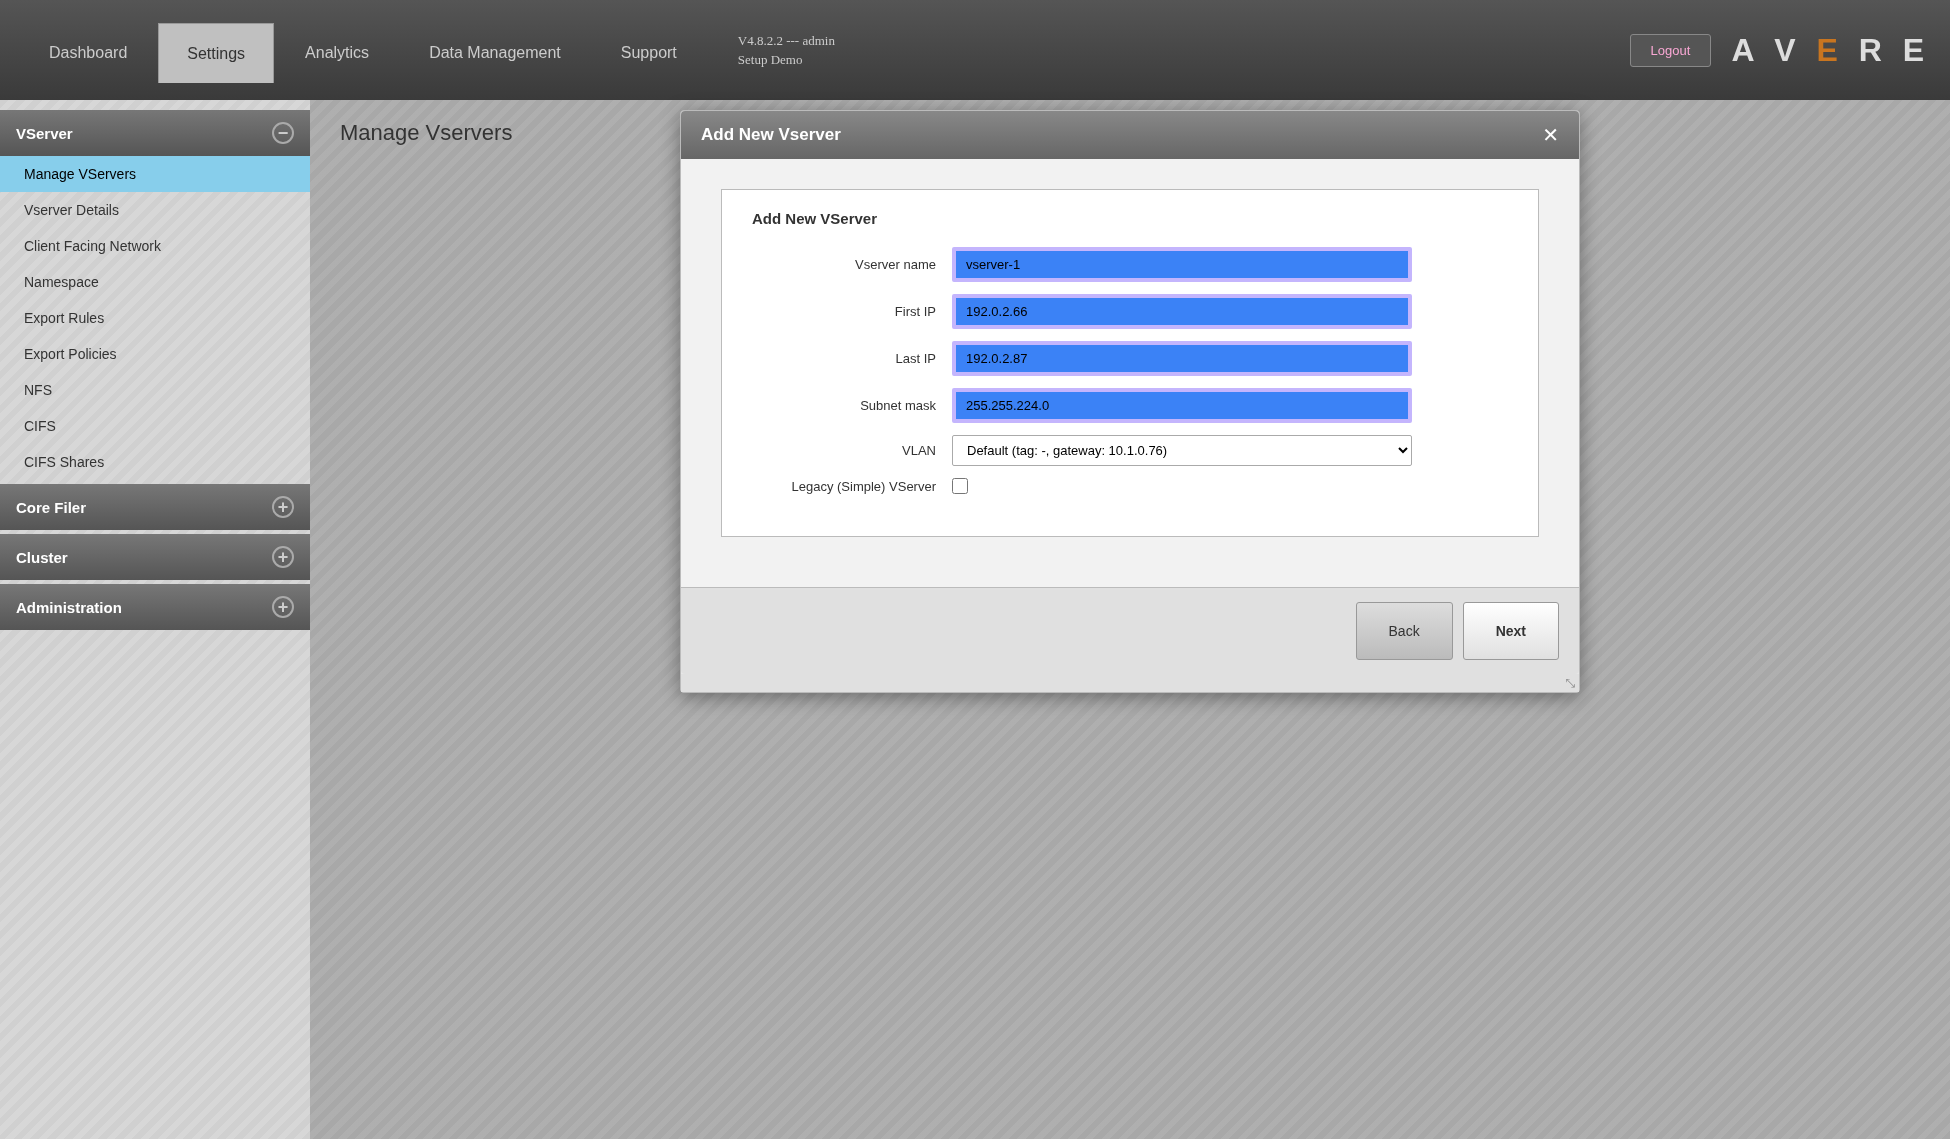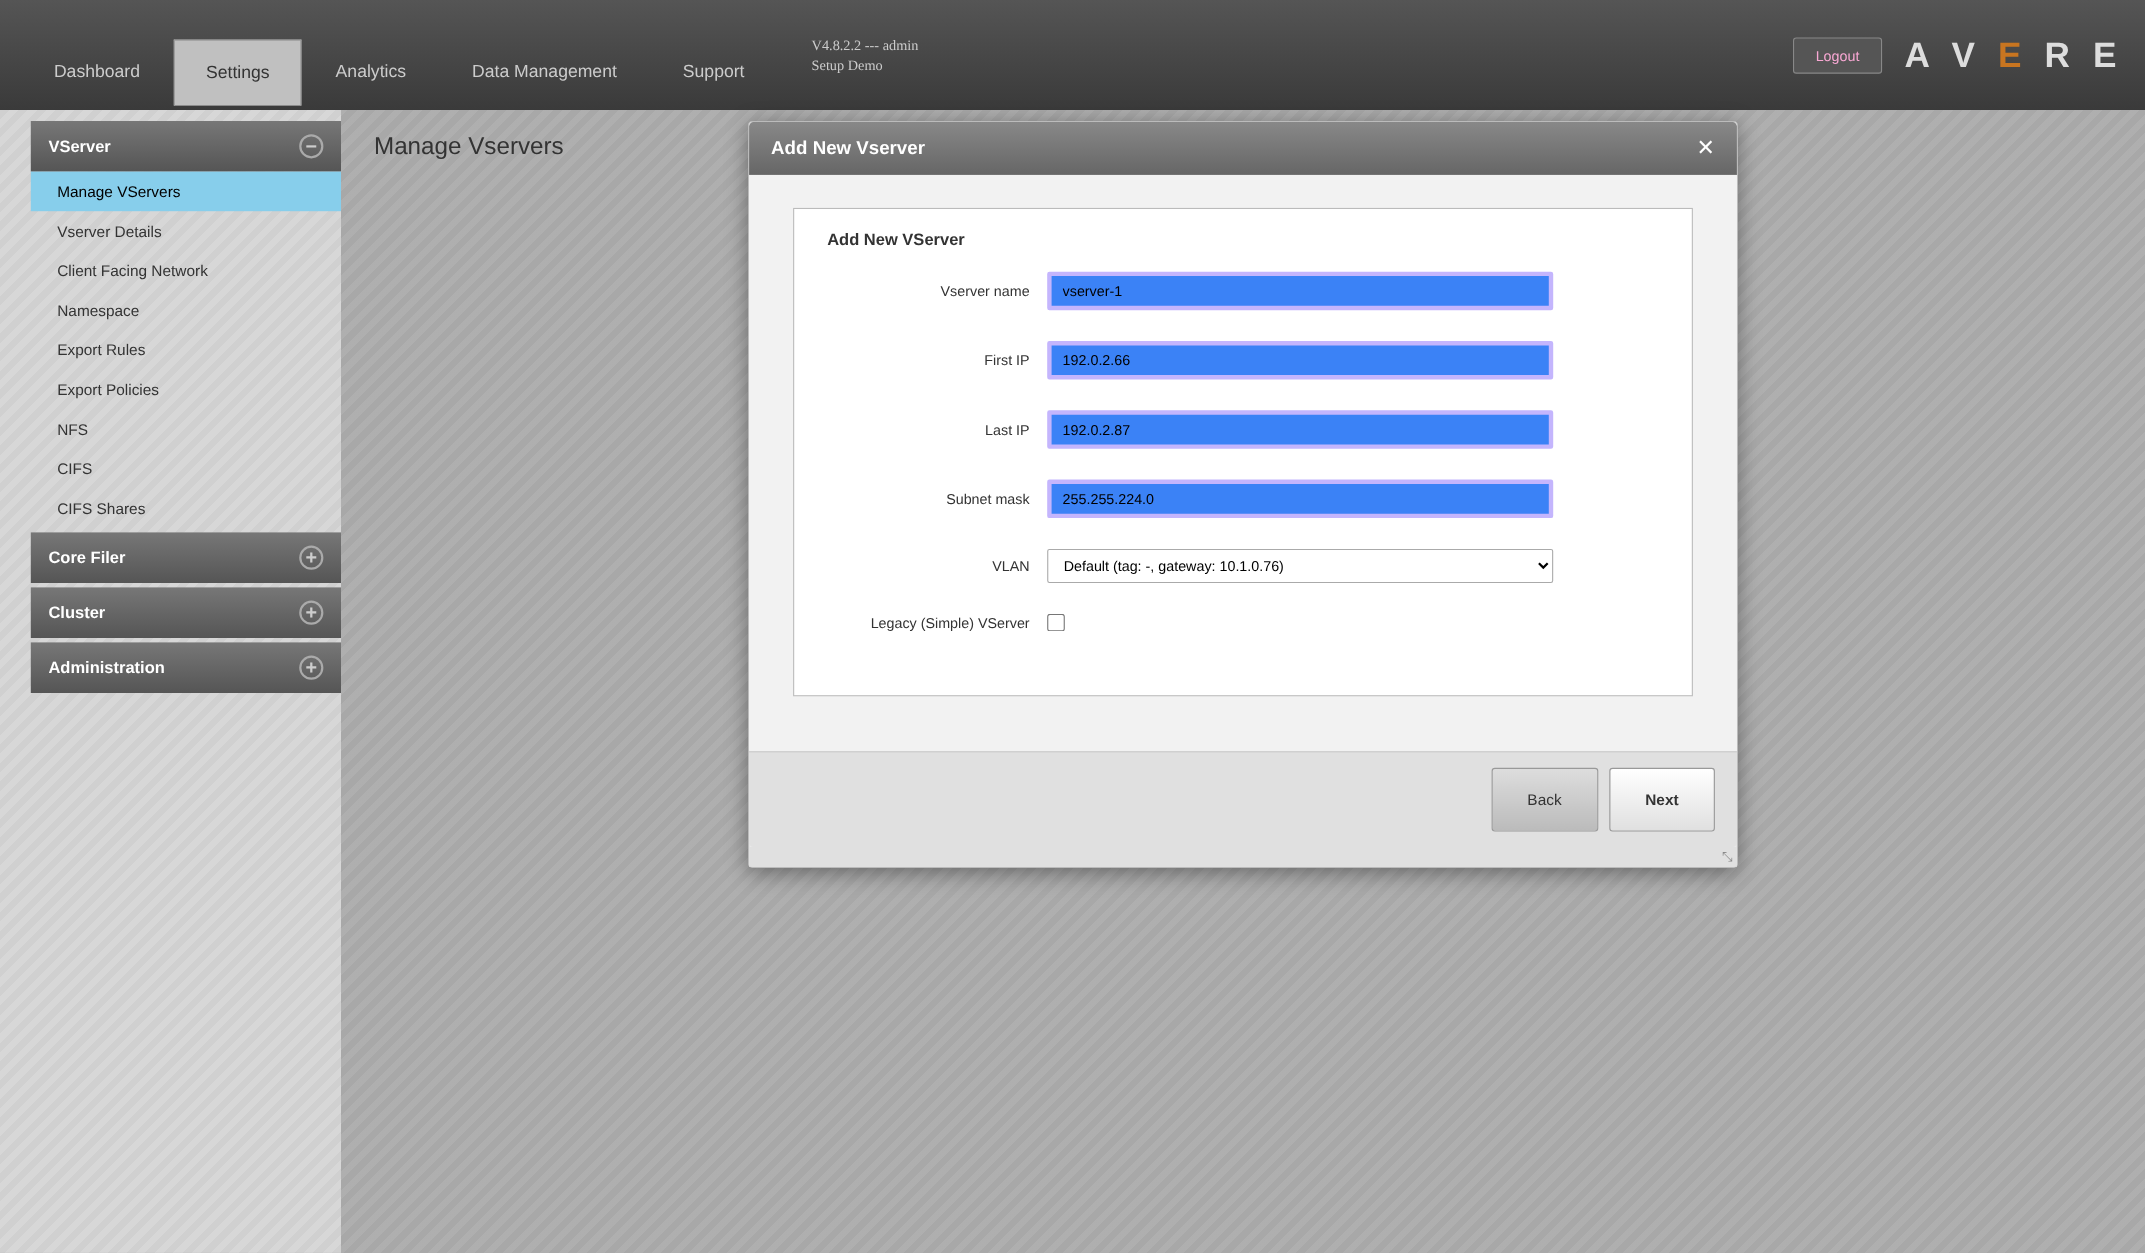--- a/index.html
+++ b/index.html
@@ -26,21 +26,21 @@
       align-items: center;
       background: linear-gradient(to bottom, #555, #3a3a3a);
       height: 100px;
       padding: 0 20px;
       position: relative;
     }
     .topbar-nav {
       display: flex;
       align-items: flex-end;
       height: 100%;
-      padding-bottom: 4px;
+      padding-bottom: 17px;
     }
     .nav-tab {
       padding: 12px 28px;
       font-size: 16px;
       color: #ccc;
       cursor: pointer;
       border: 1px solid transparent;
       background: transparent;
       margin-right: 2px;
       height: 60px;
@@ -100,21 +100,20 @@
         transparent,
         transparent 6px,
         rgba(255,255,255,0.15) 6px,
         rgba(255,255,255,0.15) 12px
       );
       flex-shrink: 0;
       padding-top: 10px;
     }
     .sidebar-section {
       margin-bottom: 4px;
-      padding-left: 28px;
     }
     .sidebar-section-header {
       display: flex;
       align-items: center;
       justify-content: space-between;
       background: linear-gradient(to bottom, #777, #555);
       color: #fff;
       padding: 12px 16px;
       font-size: 15px;
       font-weight: bold;
@@ -217,21 +216,21 @@
     }
     .form-section-title {
       font-size: 15px;
       font-weight: bold;
       color: #333;
       margin-bottom: 20px;
     }
     .form-row {
       display: flex;
       align-items: center;
-      margin-bottom: 28px;
+      margin-bottom: 12px;
     }
     .form-label {
       width: 200px;
       text-align: right;
       padding-right: 16px;
       font-size: 13px;
       color: #333;
       flex-shrink: 0;
     }
     .form-input {

